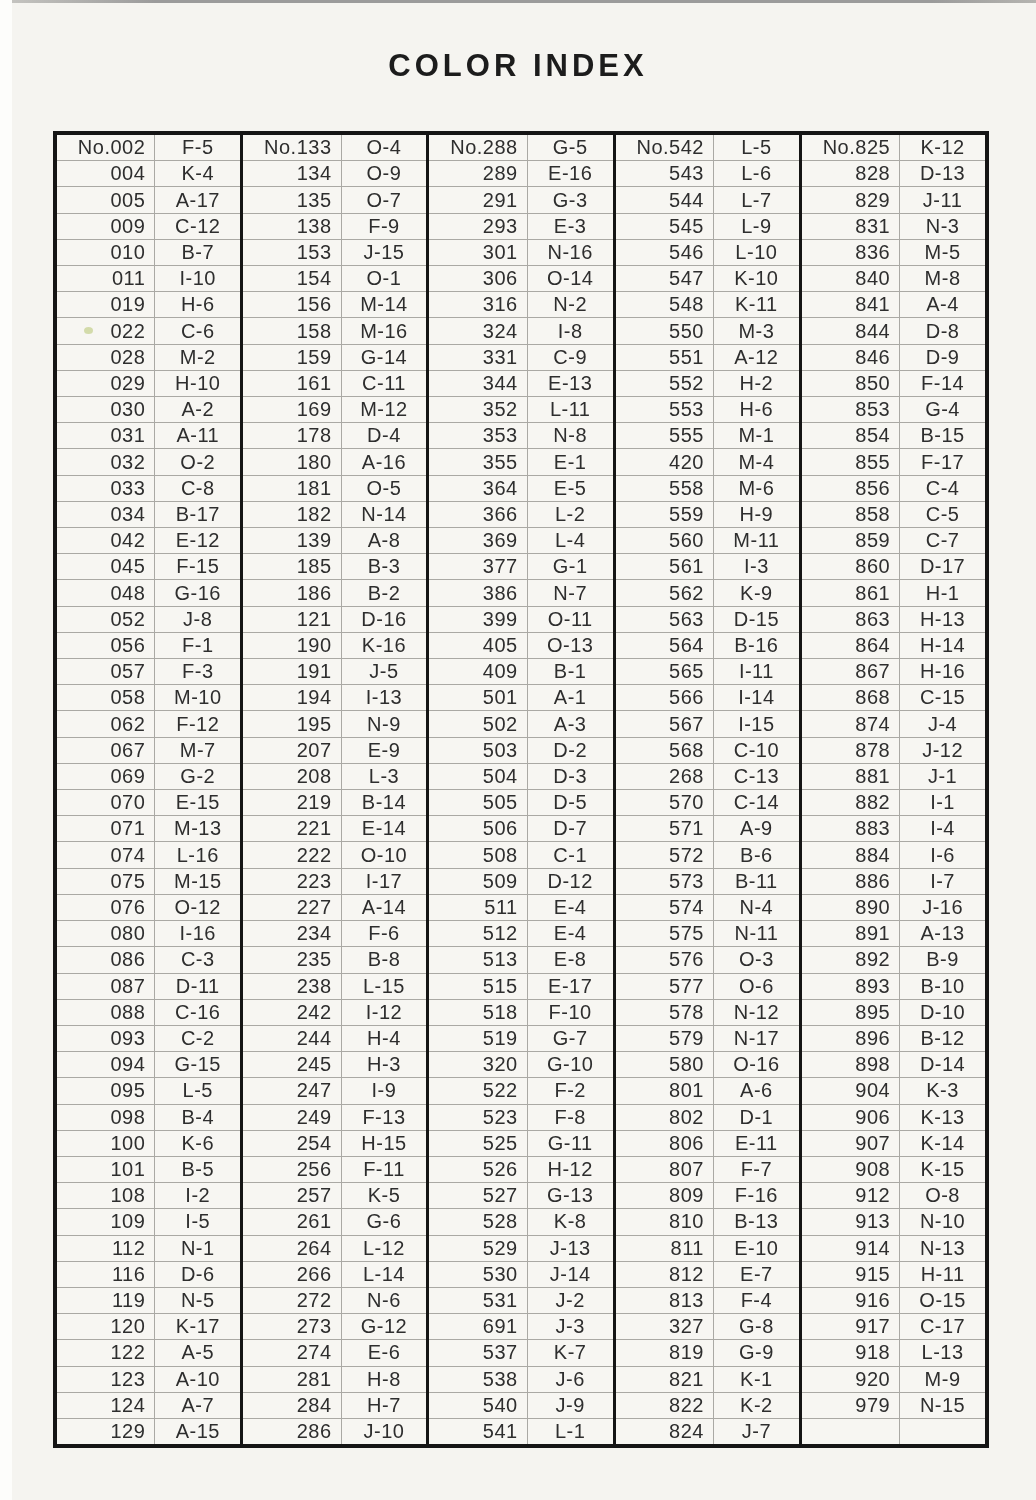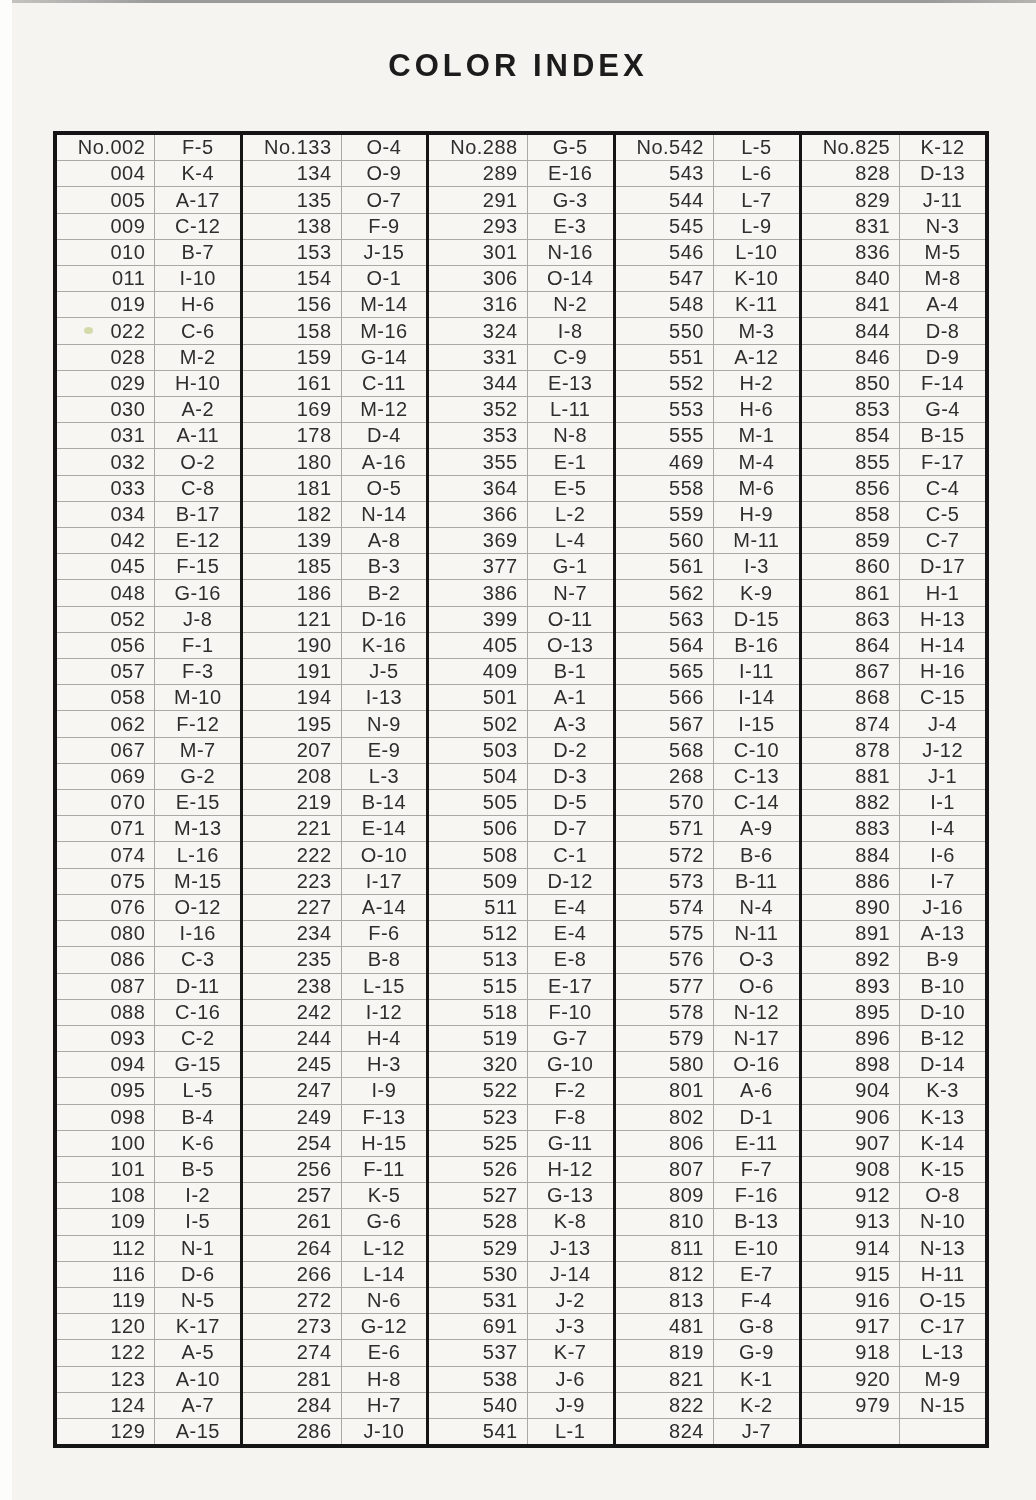--- a/index.html
+++ b/index.html
@@ -733,21 +733,21 @@
         </div>
         <div class="row">
           <div class="cell no">553</div>
           <div class="cell code">H-6</div>
         </div>
         <div class="row">
           <div class="cell no">555</div>
           <div class="cell code">M-1</div>
         </div>
         <div class="row">
-          <div class="cell no">469</div>
+          <div class="cell no">420</div>
           <div class="cell code">M-4</div>
         </div>
         <div class="row">
           <div class="cell no">558</div>
           <div class="cell code">M-6</div>
         </div>
         <div class="row">
           <div class="cell no">559</div>
           <div class="cell code">H-9</div>
         </div>
@@ -865,21 +865,21 @@
         </div>
         <div class="row">
           <div class="cell no">812</div>
           <div class="cell code">E-7</div>
         </div>
         <div class="row">
           <div class="cell no">813</div>
           <div class="cell code">F-4</div>
         </div>
         <div class="row">
-          <div class="cell no">481</div>
+          <div class="cell no">327</div>
           <div class="cell code">G-8</div>
         </div>
         <div class="row">
           <div class="cell no">819</div>
           <div class="cell code">G-9</div>
         </div>
         <div class="row">
           <div class="cell no">821</div>
           <div class="cell code">K-1</div>
         </div>

